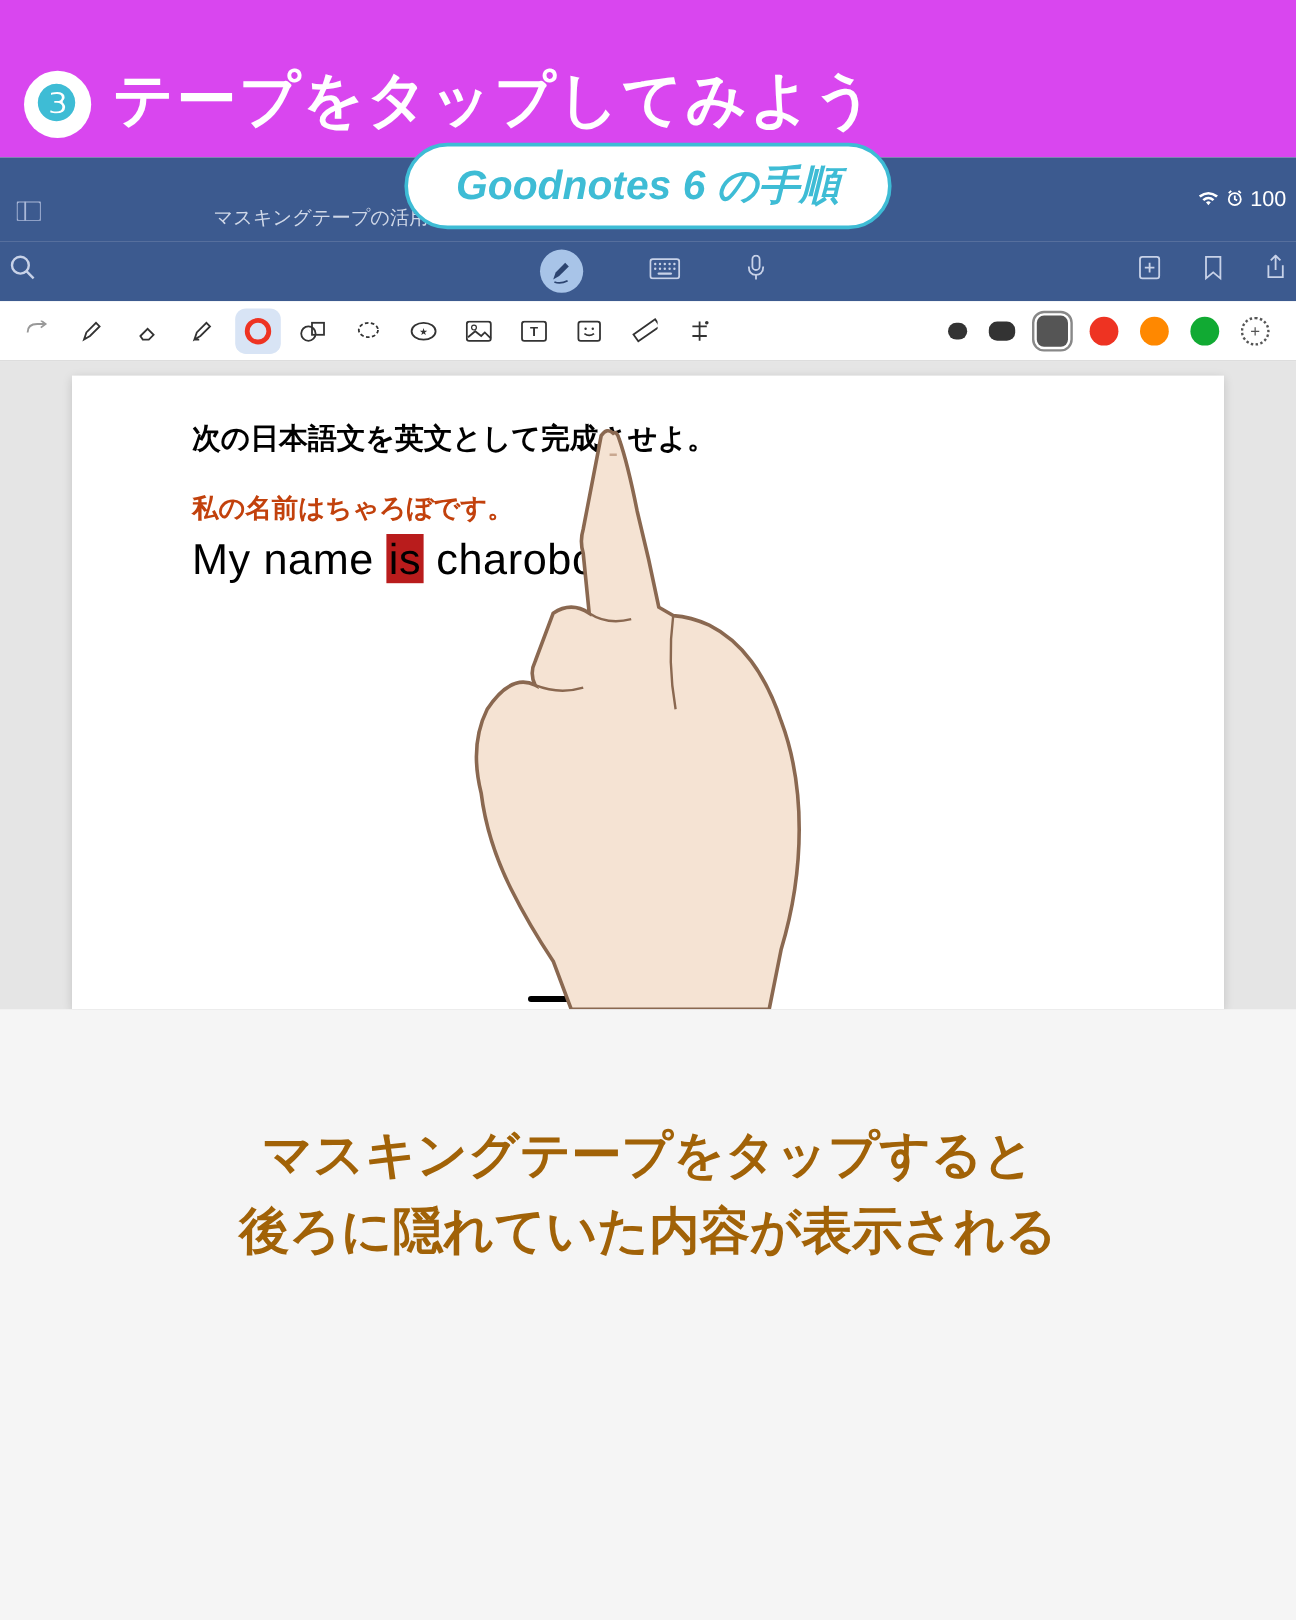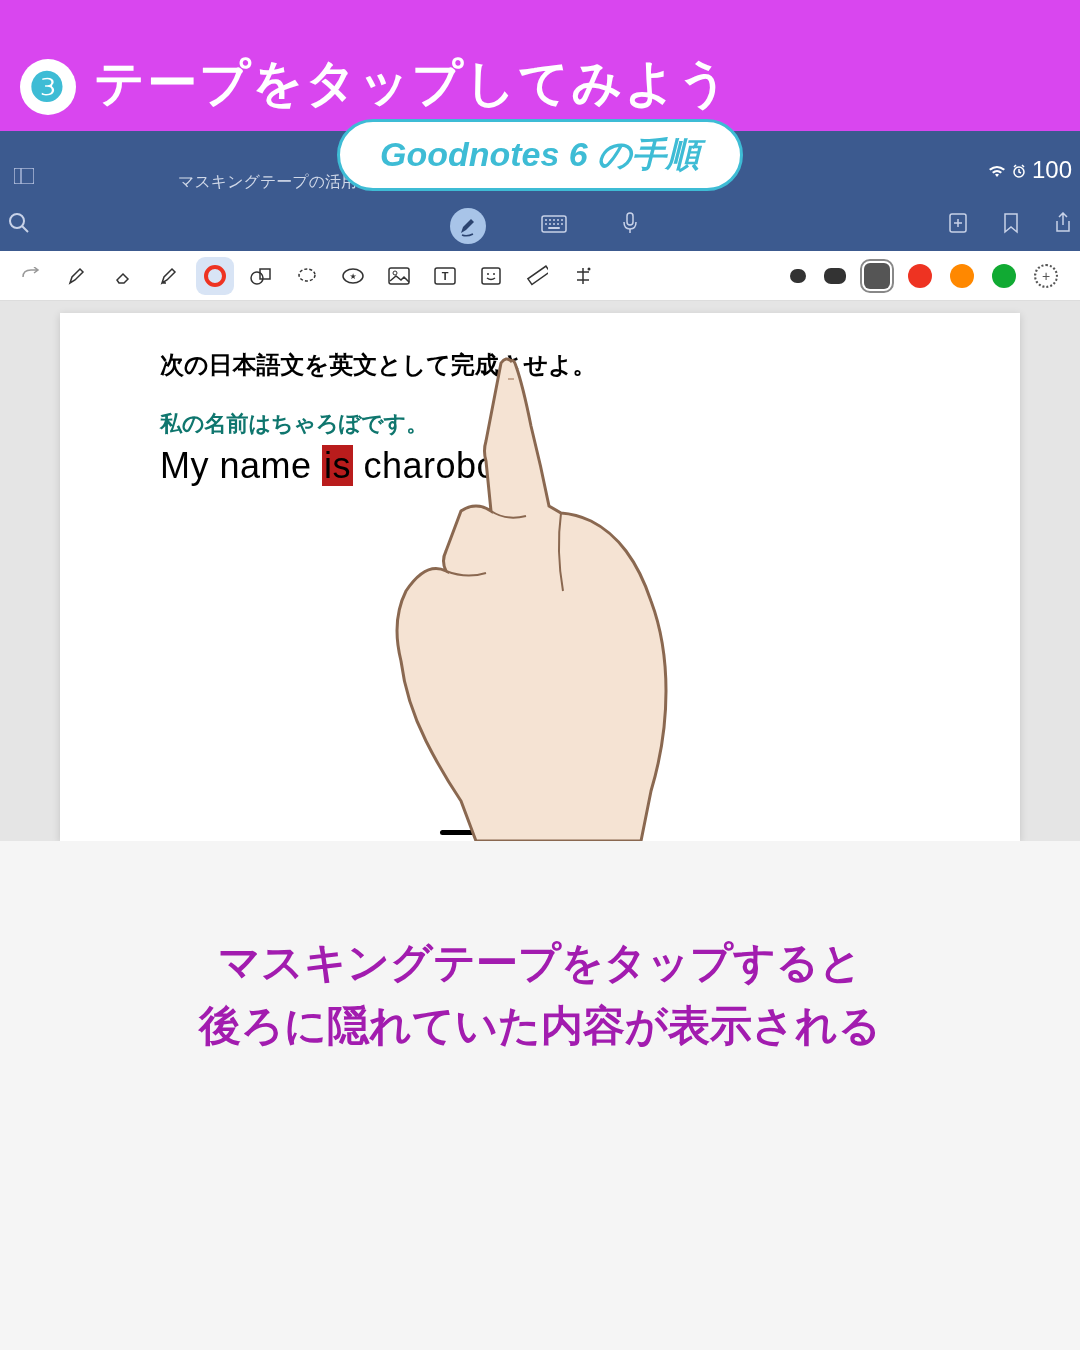--- a/index.html
+++ b/index.html
@@ -62,21 +62,21 @@
       margin-top: -60px;
       height: 710px;
       background: #e5e5e5;
       overflow: hidden;
     }
     .ios-status {
       position: absolute;
       top: 25px;
       right: 8px;
       color: white;
-      font-size: 24px;
+      font-size: 18px;
       z-index: 5;
       display: flex;
       align-items: center;
       gap: 6px;
       text-align: right;
     }
     .app-topbar {
       background: #3c5a8f;
       height: 70px;
       display: flex;
@@ -225,21 +225,21 @@
     }
     .page-text1 {
       font-size: 24px;
       font-weight: bold;
       color: #000;
       margin-bottom: 28px;
     }
     .page-text2 {
       font-size: 22px;
       font-weight: bold;
-      color: #0f766e;
+      color: #c2410c;
       margin-bottom: 6px;
     }
     .page-text3 {
       font-size: 36px;
       color: #000;
       letter-spacing: 0.5px;
     }
     .tape-highlight {
       background: #b91c1c;
       padding: 0 2px;
@@ -261,21 +261,21 @@
       transform: translateX(-55%);
       width: 380px;
       height: 490px;
       z-index: 20;
     }
     .caption-area {
       padding: 90px 40px 40px;
       text-align: center;
       font-size: 42px;
       font-weight: bold;
-      color: #a21caf;
+      color: #a16207;
       line-height: 1.5;
     }
   </style>
 </head>
 <body>
 
 <div class="header-banner">
   <span class="step-number">❸</span><span>テープをタップしてみよう</span>
 </div>
 

